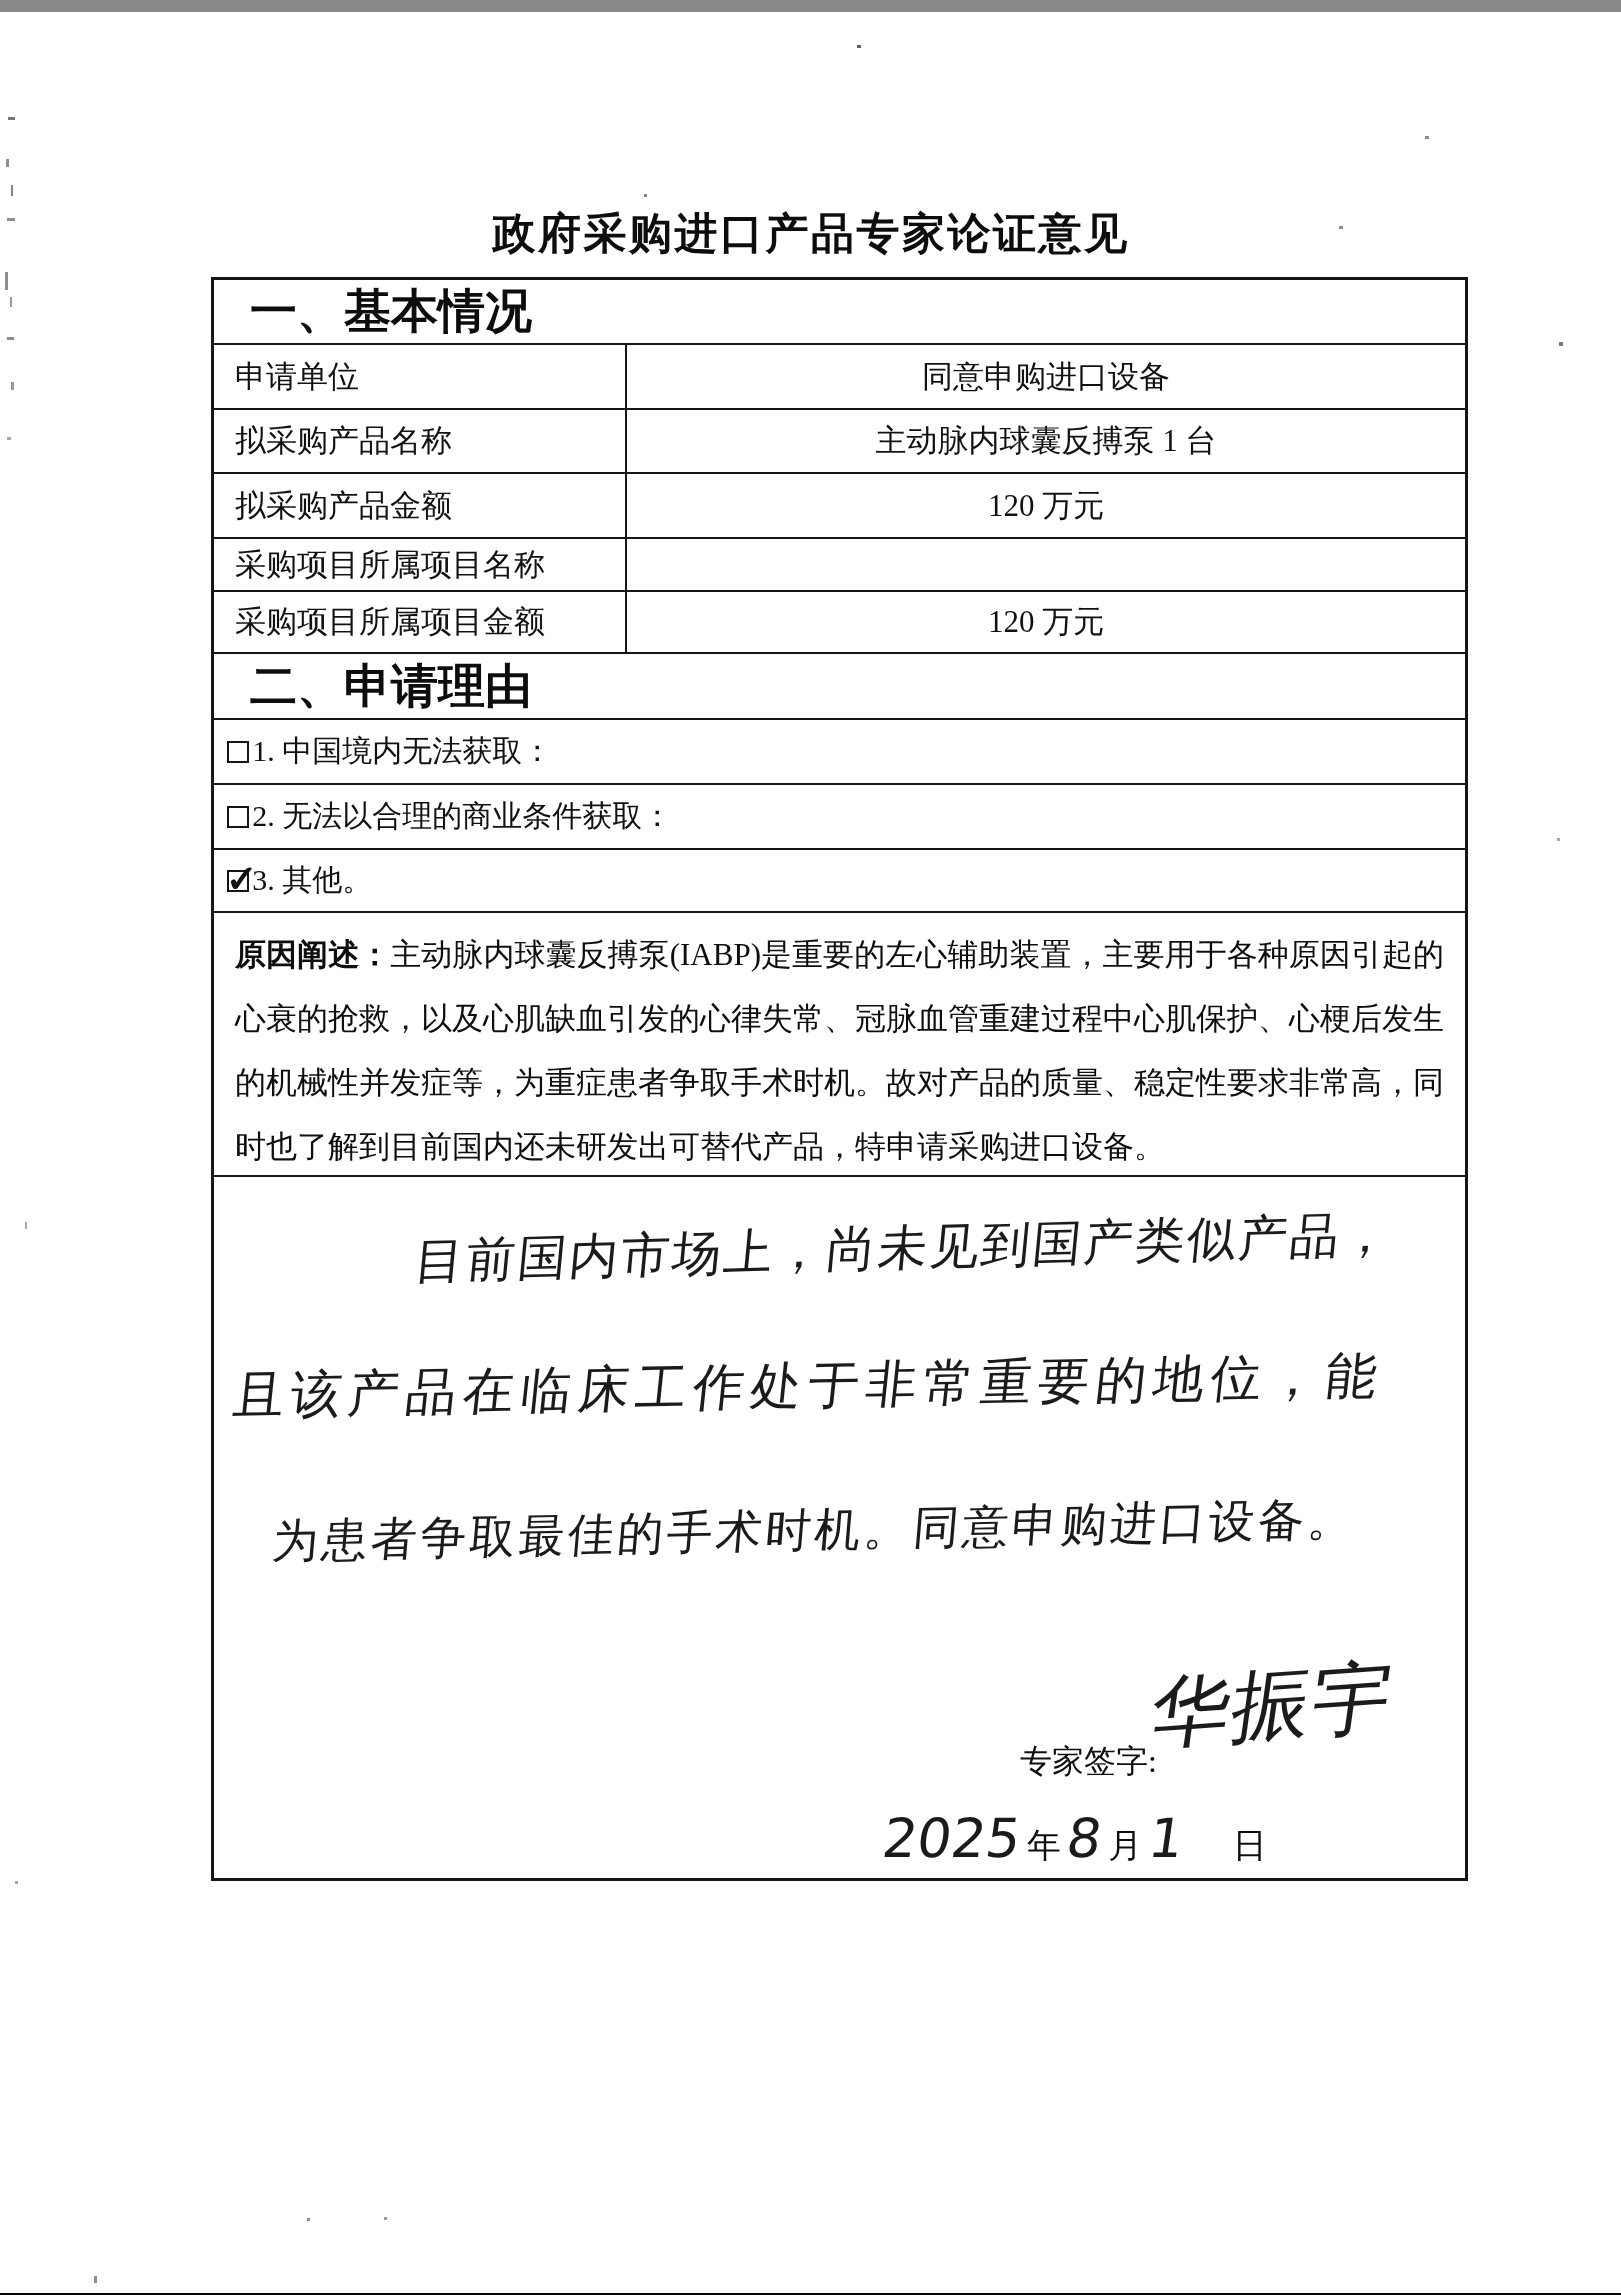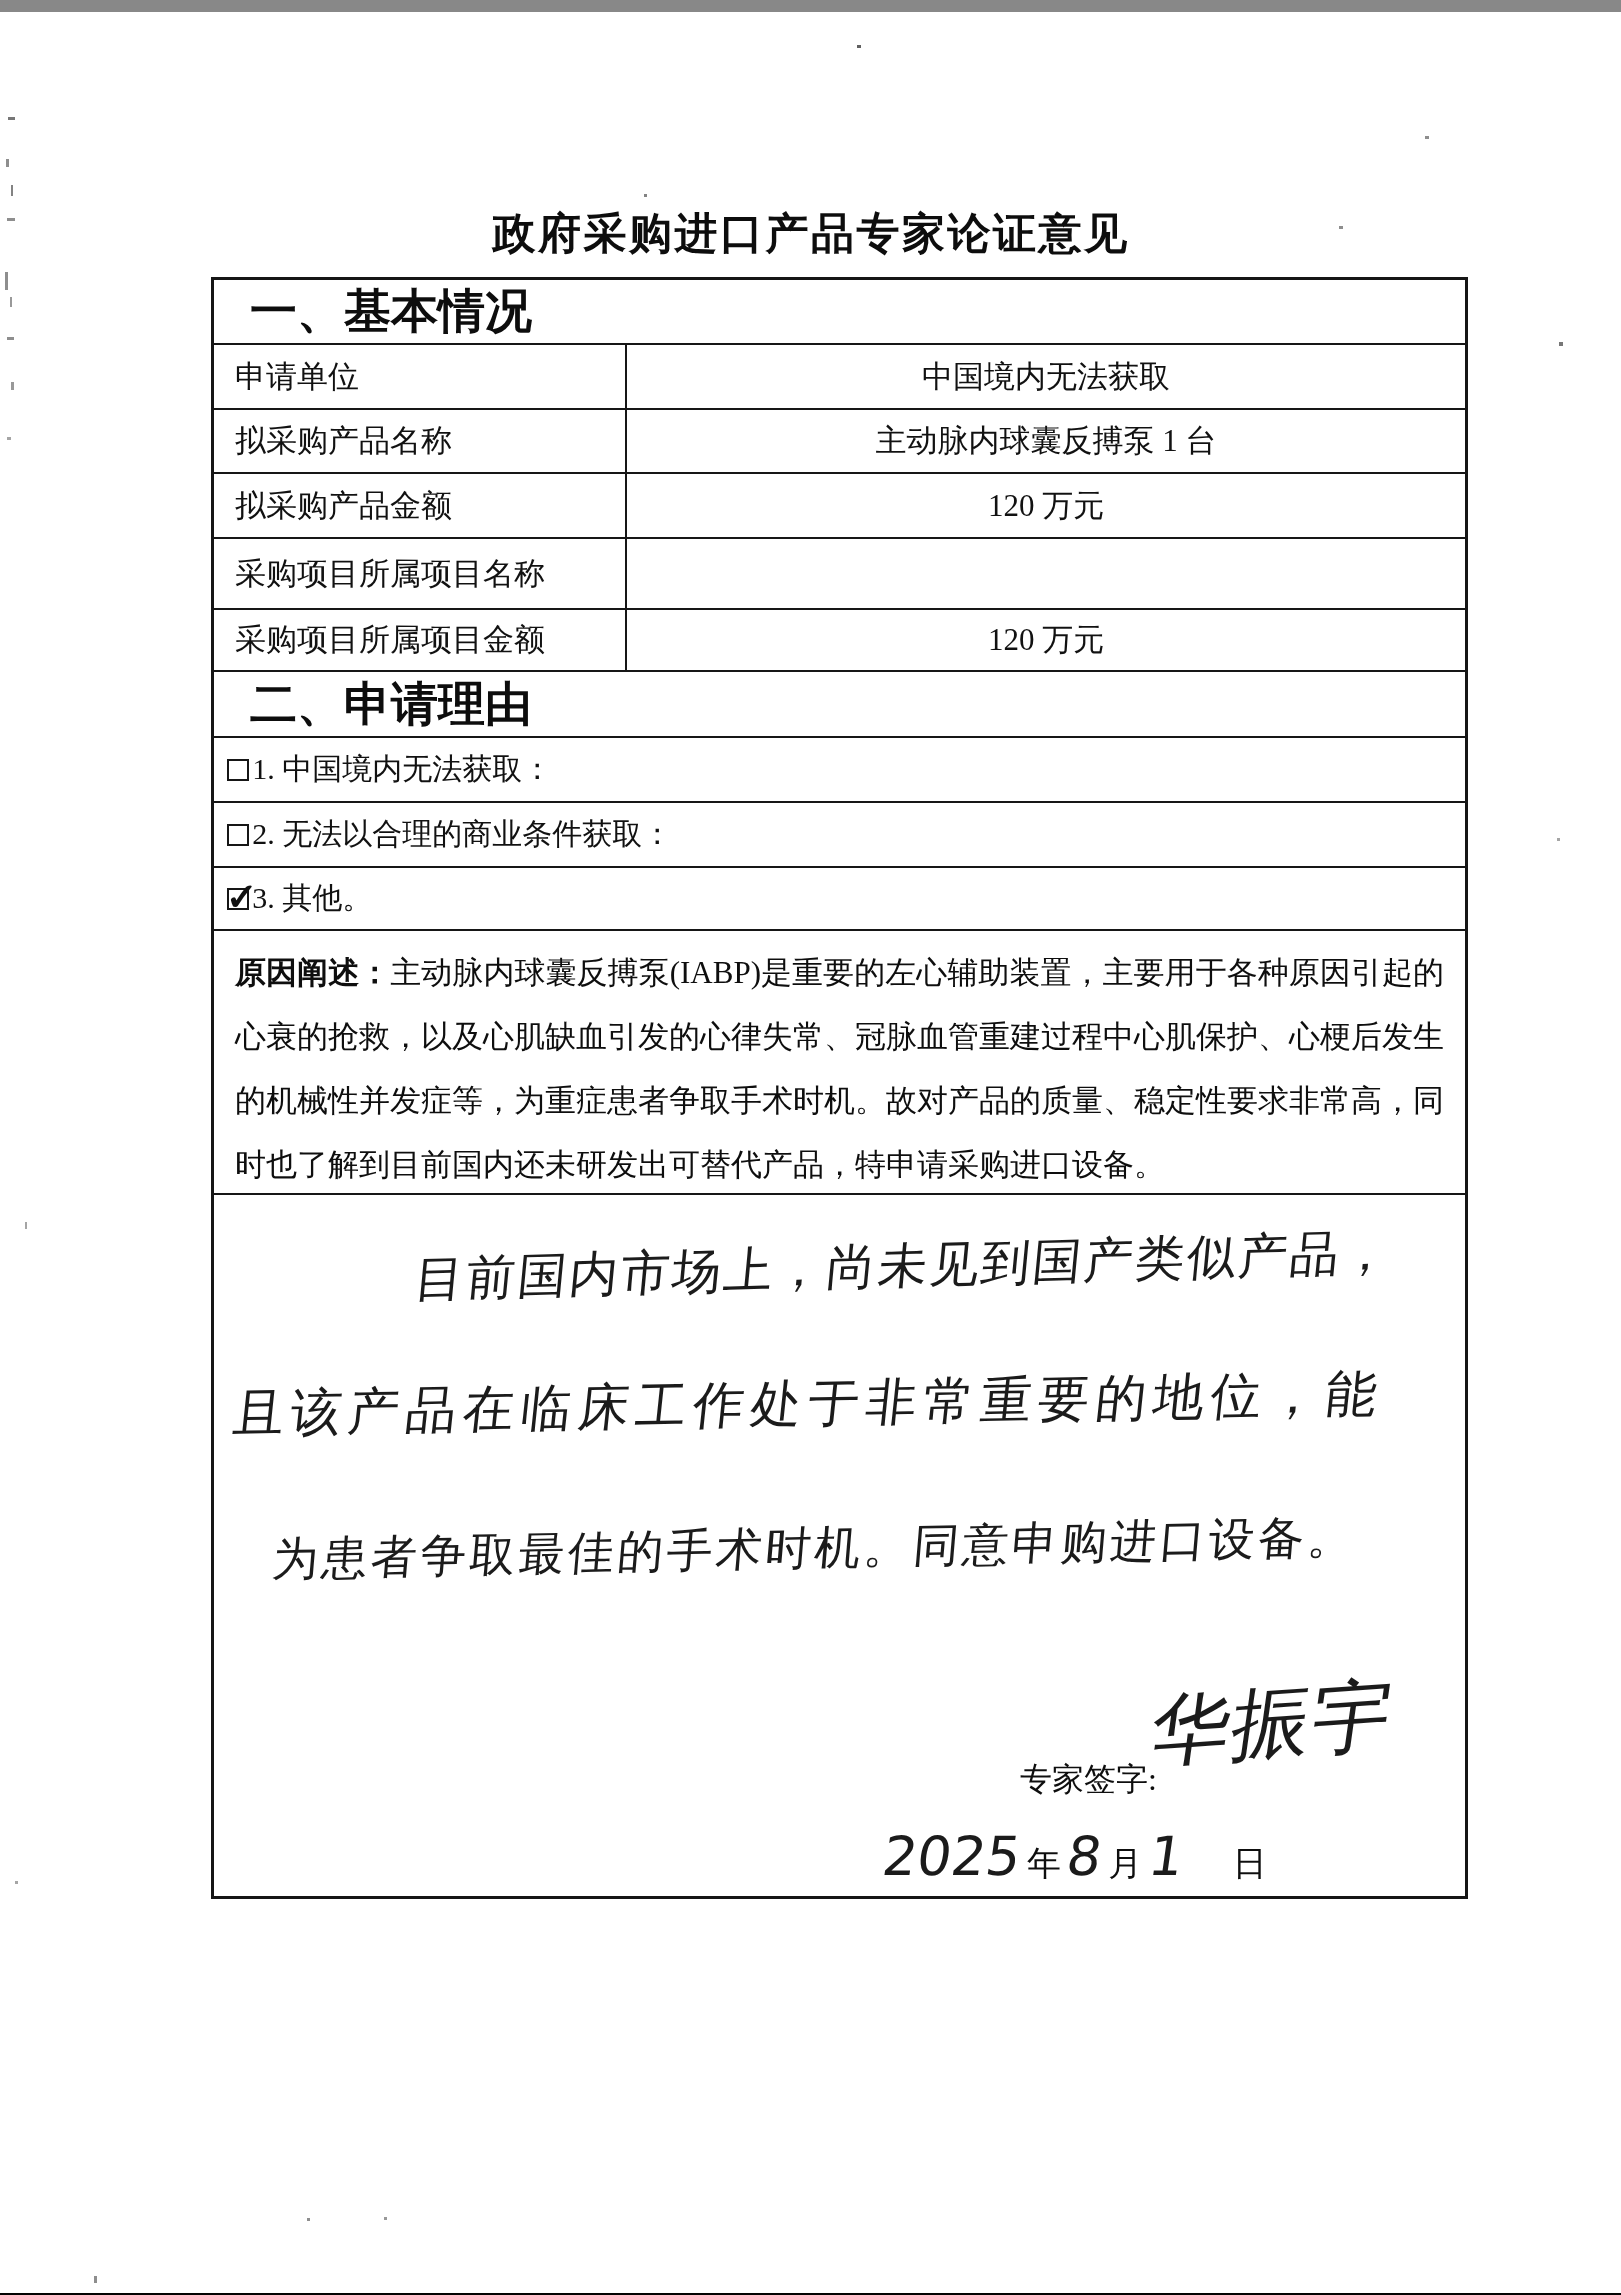--- a/index.html
+++ b/index.html
@@ -101,31 +101,31 @@
   <div class="title">政府采购进口产品专家论证意见</div>
 
   <div class="doc-table">
 
     <div class="row section-row" style="height:65px">
       <span>一、基本情况</span>
     </div>
 
     <div class="row pair-row" style="height:65px">
       <div class="label-cell">申请单位</div>
-      <div class="value-cell">中国境内无法获取</div>
+      <div class="value-cell">同意申购进口设备</div>
     </div>
     <div class="row pair-row" style="height:64px">
       <div class="label-cell">拟采购产品名称</div>
       <div class="value-cell">主动脉内球囊反搏泵 1 台</div>
     </div>
     <div class="row pair-row" style="height:65px">
       <div class="label-cell">拟采购产品金额</div>
       <div class="value-cell">120 万元</div>
     </div>
-    <div class="row pair-row" style="height:71px">
+    <div class="row pair-row" style="height:53px">
       <div class="label-cell">采购项目所属项目名称</div>
     </div>
     <div class="row pair-row" style="height:62px">
       <div class="label-cell">采购项目所属项目金额</div>
       <div class="value-cell">120 万元</div>
     </div>
 
     <div class="row section-row" style="height:66px">
       <span>二、申请理由</span>
     </div>

